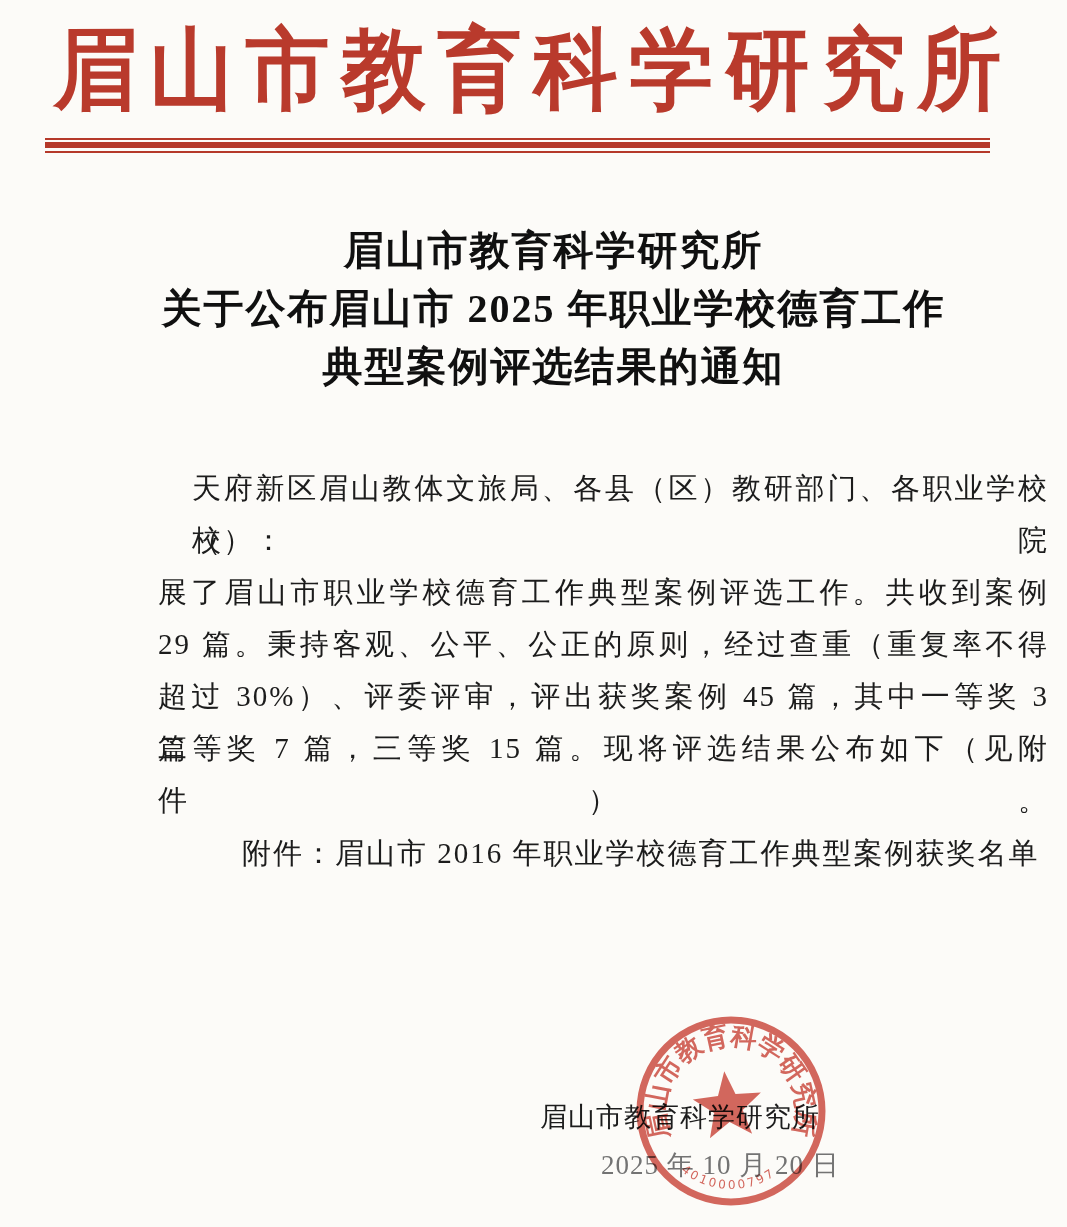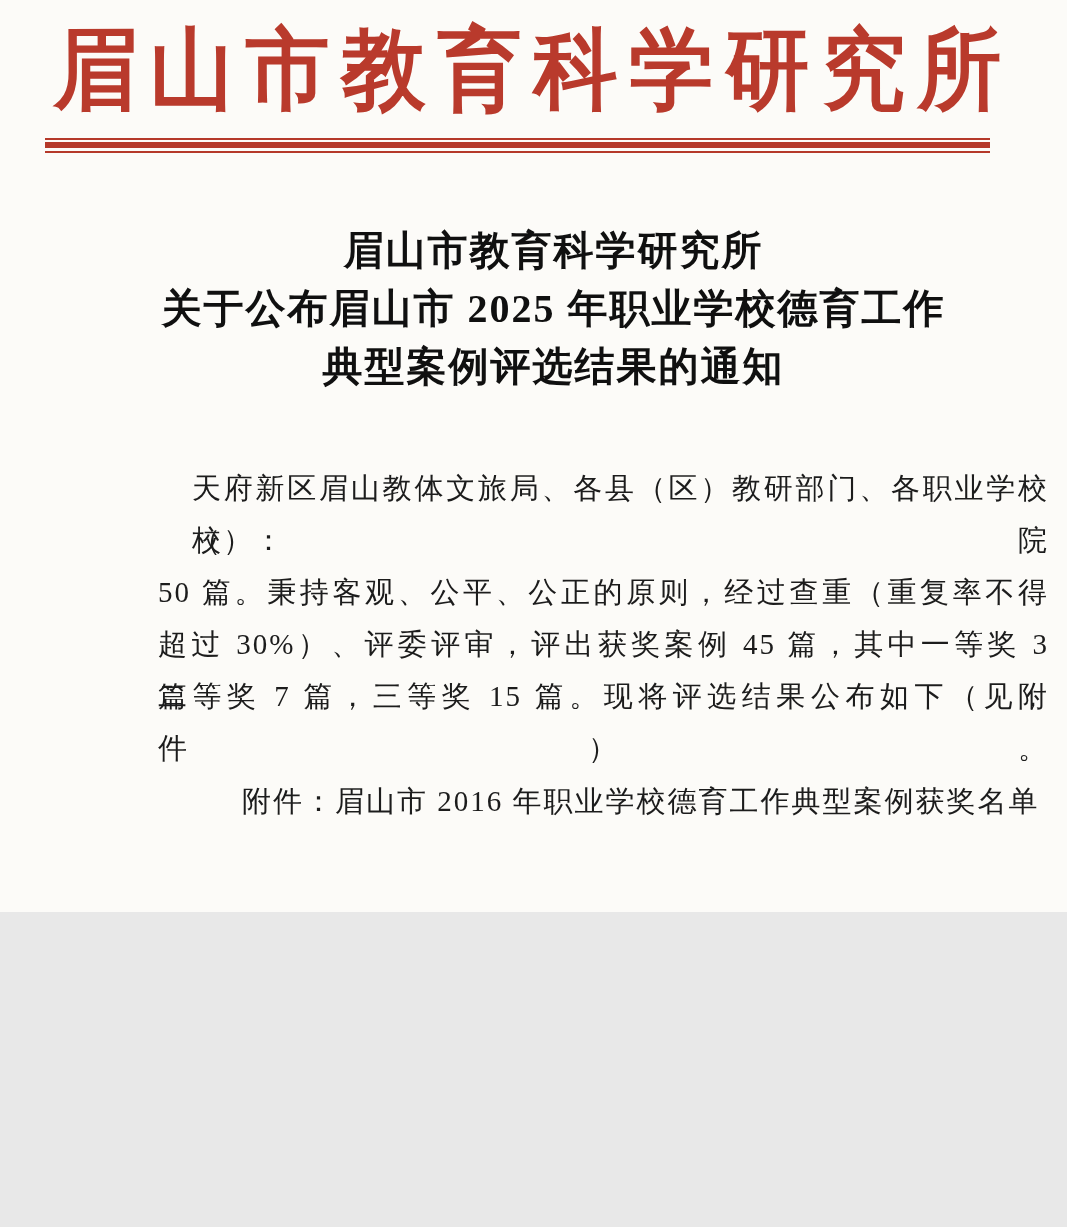--- a/index.html
+++ b/index.html
@@ -1,20 +1,20 @@
 <!DOCTYPE html>
 <html><head>
 <meta charset="utf-8">
 <style>
   * { margin: 0; padding: 0; box-sizing: border-box; }
   html, body { background: #e8e8e8; }
   .page {
     position: relative;
     width: 1067px;
-    height: 912px;
+    height: 1227px;
     margin: 0 auto;
     background: #fcfbf8;
     overflow: hidden;
     font-family: "Liberation Serif", "DejaVu Serif", serif;
     color: #1e1e1e;
   }
 
   
   .letterhead {
     padding-top: 14px;
@@ -143,21 +143,22 @@
   </div>
 
   <div class="content">
 
     <div class="salutation">
       <div class="line jline">天府新区眉山教体文旅局、各县（区）教研部门、各职业学校（院</div>
       <div class="line">校）：</div>
     </div>
 
     <div class="para">
-      <div class="line jline">50 篇。秉持客观、公平、公正的原则，经过查重（重复率不得</div>
+      <div class="line jline">展了眉山市职业学校德育工作典型案例评选工作。共收到案例</div>
+      <div class="line jline">29 篇。秉持客观、公平、公正的原则，经过查重（重复率不得</div>
       <div class="line jline">超过 30%）、评委评审，评出获奖案例 45 篇，其中一等奖 3 篇，</div>
       <div class="line jline">二等奖 7 篇，三等奖 15 篇。现将评选结果公布如下（见附件）。</div>
     </div>
 
     <div class="line attachment-row">附件：眉山市 2016 年职业学校德育工作典型案例获奖名单</div>
   </div>
 
   <div class="signoff-org">眉山市教育科学研究所</div>
   <div class="signoff-date">2025 年 10 月 20 日</div>
 

